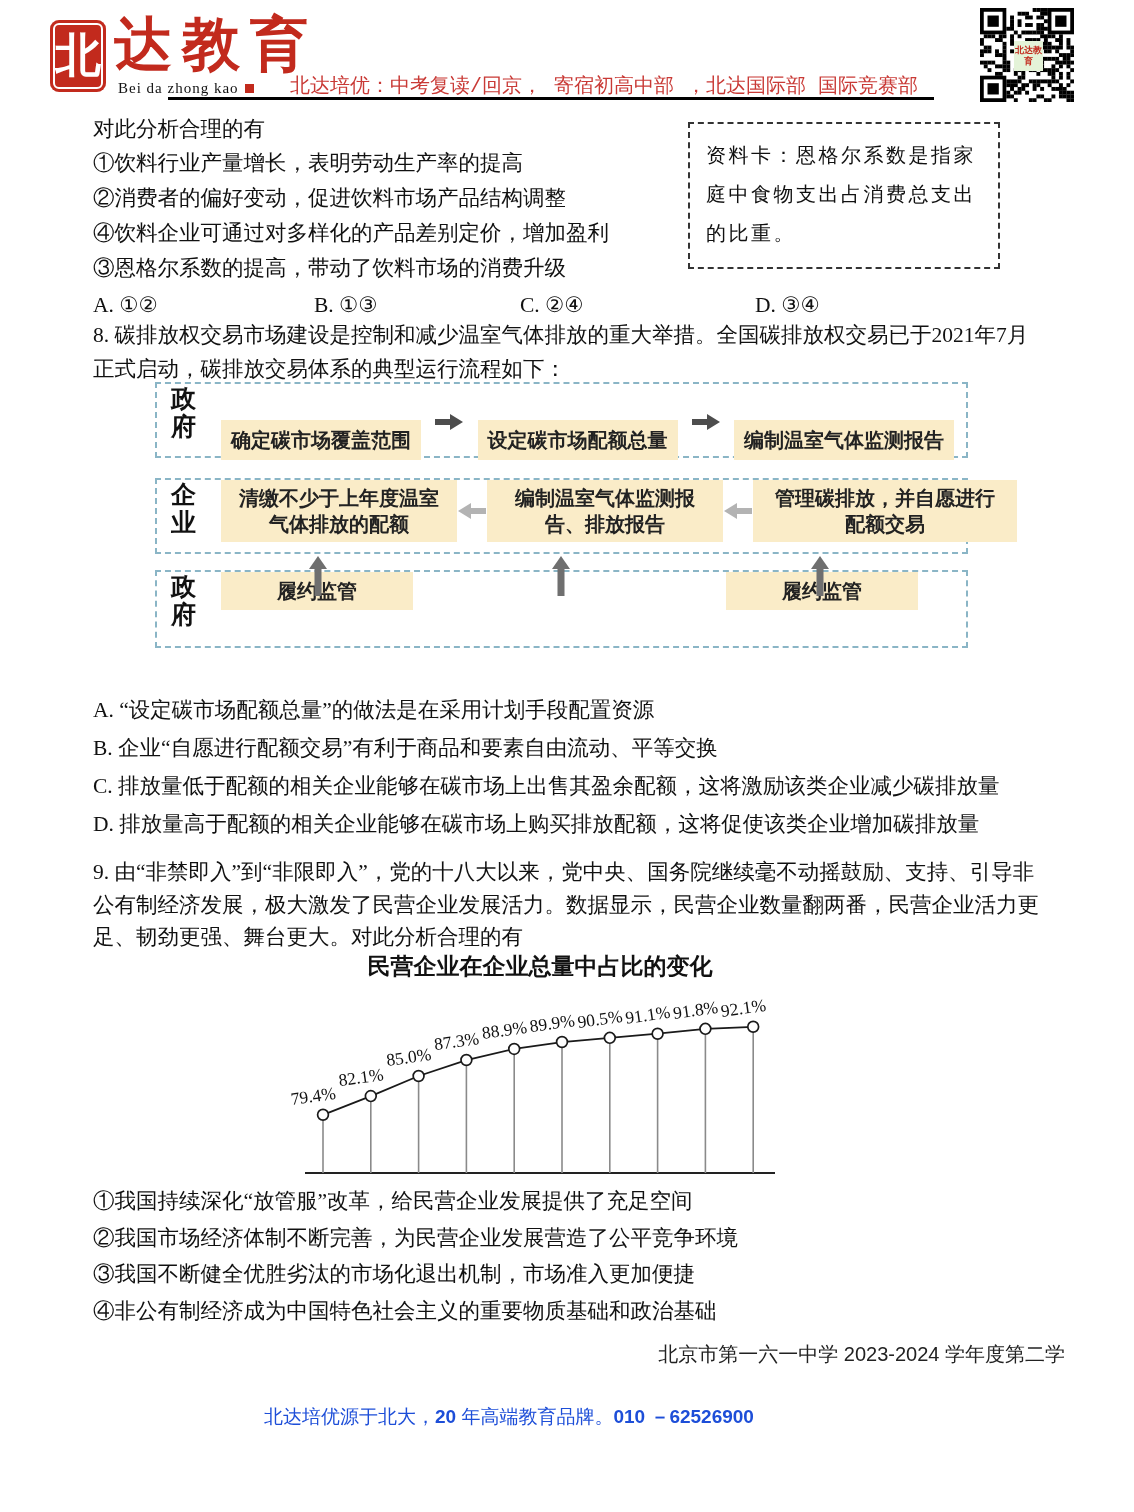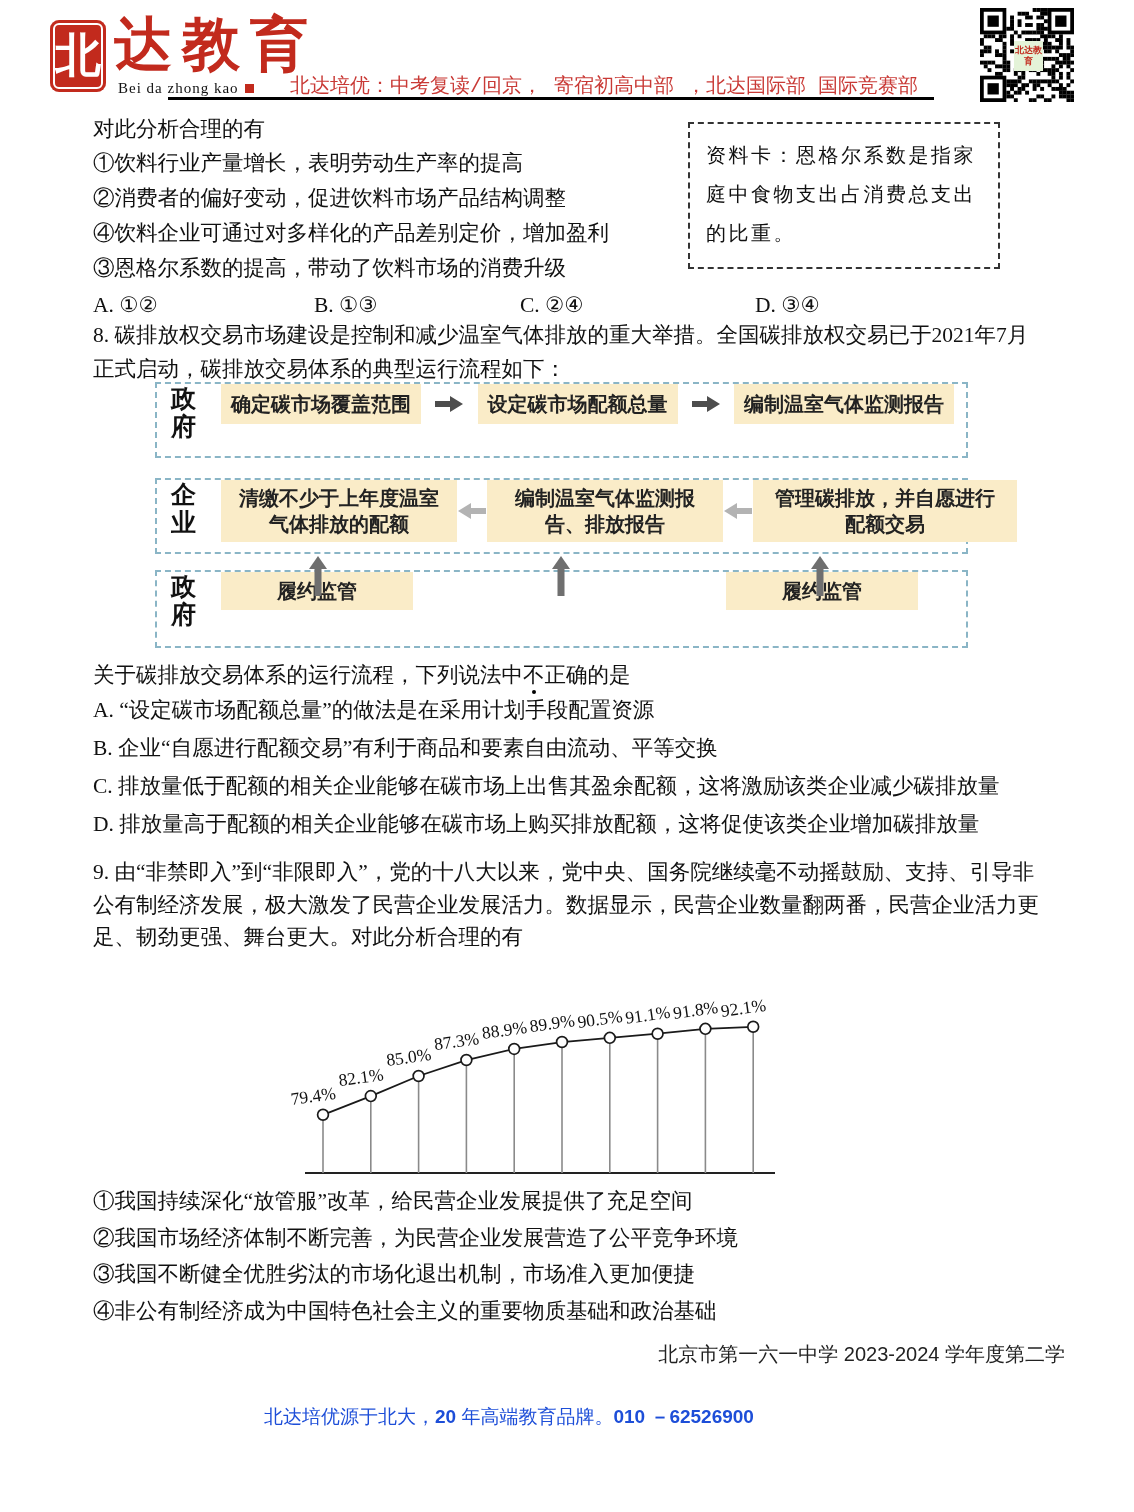--- a/index.html
+++ b/index.html
@@ -38,21 +38,21 @@
   
   #flowchart{left:155px;top:382px;width:813px;font-family:"Liberation Sans","DejaVu Sans",sans-serif;}
   .flow-row{box-sizing:border-box;border:2px dashed #8ab5c6;display:flex;align-items:flex-start;position:relative;background:#fff;}
   .flow-row.r1{height:76px;margin-bottom:20px;}
   .flow-row.r2{height:76px;margin-bottom:16px;}
   .flow-row.r3{height:78px;}
   .flow-label{flex:none;width:30px;margin-left:14px;font-weight:bold;font-size:25px;line-height:28px;word-break:break-all;color:#111;}
   .flow-boxes{flex:1;display:flex;align-items:center;justify-content:space-between;padding:0 12px 0 20px;}
   .r3 .flow-boxes{padding-right:48px;}
   .fbox{background:#faecc8;font-size:20px;font-weight:600;text-align:center;padding:7px 10px;line-height:26px;color:#222;}
-  .r1 .fbox{white-space:nowrap;}
+  .r1 .fbox{white-space:nowrap;margin-top:36px;}
   .r2 .fbox{width:200px;padding:5px 18px;}
   .r2 .fbox.wide{width:228px;}
   .r3 .fbox{width:192px;padding:6px 0;}
   .h-arrow{flex:none;width:30px;height:16px;position:relative;}
   .h-arrow::before{content:"";position:absolute;left:1px;top:5px;width:17px;height:6px;background:currentColor;}
   .h-arrow::after{content:"";position:absolute;left:16px;top:0;width:0;height:0;
                   border-left:13px solid currentColor;border-top:8px solid transparent;border-bottom:8px solid transparent;}
   .h-arrow.right{color:#4d4d4d;}
   .h-arrow.left{color:#b3b3b3;transform:scaleX(-1);}
   .up-arrow{position:absolute;width:24px;height:40px;transform:translateX(-50%);z-index:5;}
@@ -366,32 +366,30 @@
       <div class="flow-boxes">
         <div class="fbox">履约监管</div>
         <div class="fbox">履约监管</div>
       </div>
     </div>
     <span class="up-arrow ua1"></span>
     <span class="up-arrow ua2"></span>
     <span class="up-arrow ua3"></span>
   </div>
 
-  <div class="abs txt" id="q8-question">
-    <span>关于碳排放交易体系的运行流程，下列说法中</span><span class="emph">不</span><span>正确的是</span>
-  </div>
   <div class="abs txt" id="q8-choices">
     <div>A. “设定碳市场配额总量”的做法是在采用计划手段配置资源</div>
     <div>B. 企业“自愿进行配额交易”有利于商品和要素自由流动、平等交换</div>
     <div>C. 排放量低于配额的相关企业能够在碳市场上出售其盈余配额，这将激励该类企业减少碳排放量</div>
     <div>D. 排放量高于配额的相关企业能够在碳市场上购买排放配额，这将促使该类企业增加碳排放量</div>
   </div>
 
   <div class="abs txt" id="q9-stem">9. 由“非禁即入”到“非限即入”，党的十八大以来，党中央、国务院继续毫不动摇鼓励、支持、引导非公有制经济发展，极大激发了民营企业发展活力。数据显示，民营企业数量翻两番，民营企业活力更足、韧劲更强、舞台更大。对此分析合理的有</div>
 
+  <div class="abs" id="chart-title">民营企业在企业总量中占比的变化</div>
   <div class="abs" id="chart-svg-wrap">
     <svg width="500" height="190" viewBox="0 0 500 190" xmlns="http://www.w3.org/2000/svg">
         <line x1="12" y1="183" x2="482" y2="183" stroke="#222" stroke-width="2"></line>
         <line x1="30" y1="124.78799999999995" x2="30" y2="183" stroke="#8a8a8a" stroke-width="1.6"></line>
         <line x1="77.8" y1="106.07700000000004" x2="77.8" y2="183" stroke="#8a8a8a" stroke-width="1.6"></line>
         <line x1="125.6" y1="85.98" x2="125.6" y2="183" stroke="#8a8a8a" stroke-width="1.6"></line>
         <line x1="173.39999999999998" y1="70.04100000000003" x2="173.39999999999998" y2="183" stroke="#8a8a8a" stroke-width="1.6"></line>
         <line x1="221.2" y1="58.95299999999996" x2="221.2" y2="183" stroke="#8a8a8a" stroke-width="1.6"></line>
         <line x1="269" y1="52.02299999999997" x2="269" y2="183" stroke="#8a8a8a" stroke-width="1.6"></line>
         <line x1="316.79999999999995" y1="47.86500000000001" x2="316.79999999999995" y2="183" stroke="#8a8a8a" stroke-width="1.6"></line>

